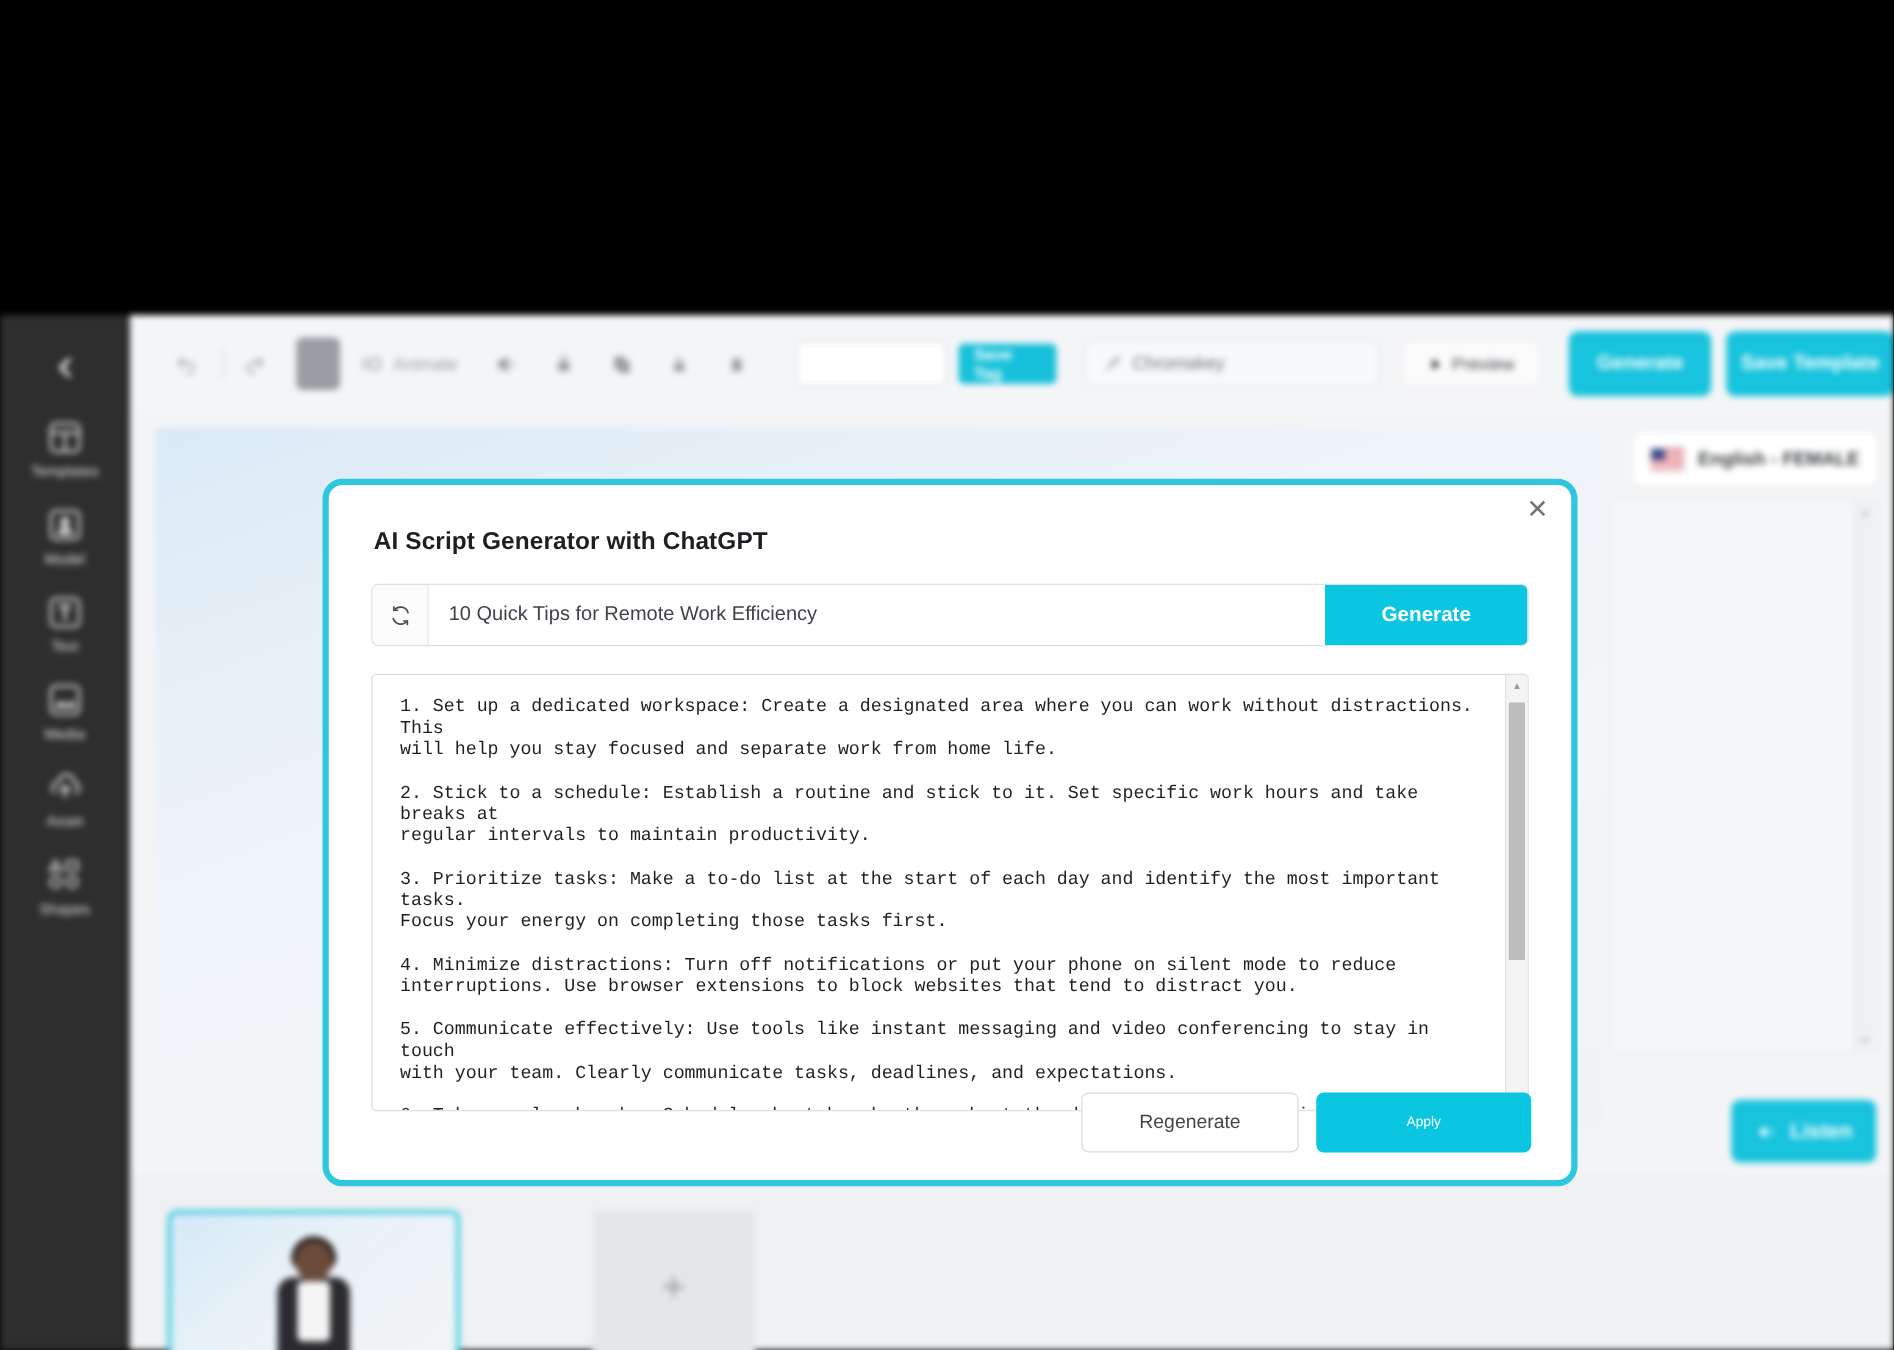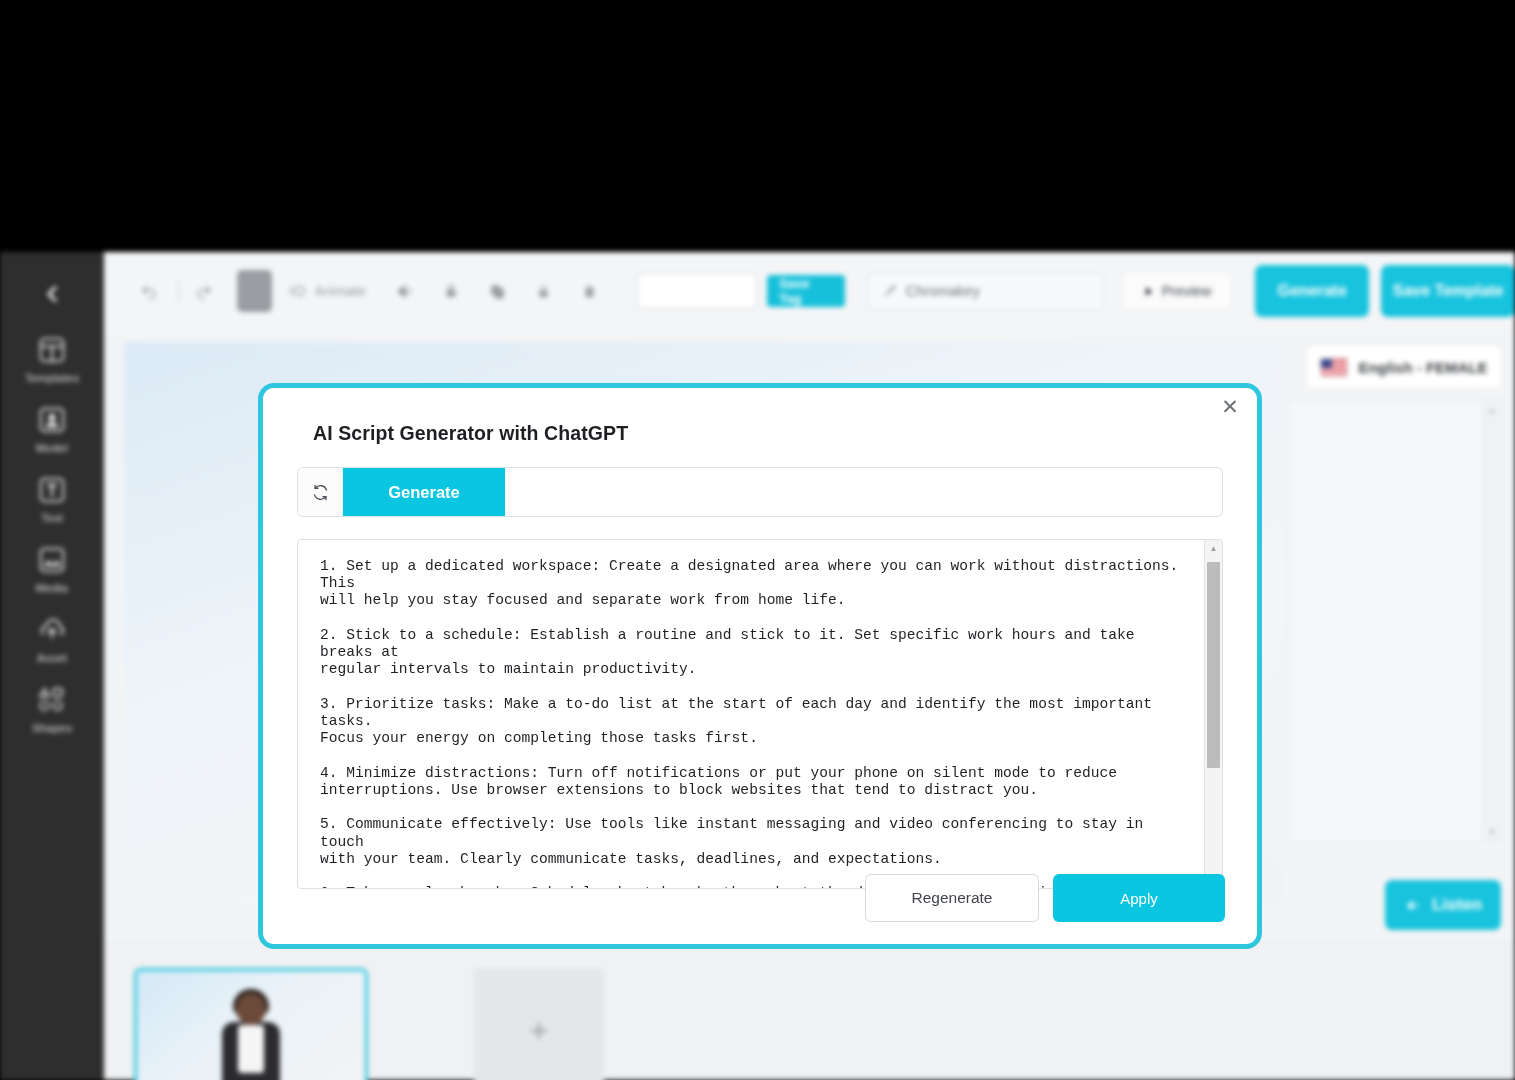--- a/index.html
+++ b/index.html
@@ -320,21 +320,21 @@
     right: 14px; top: 6px;
     width: 26px; height: 26px;
     display: flex; align-items: center; justify-content: center;
     color: #6f7378; font-size: 21px; font-weight: 300;
     cursor: pointer;
   }
   .modal-title {
     font-size: 19.5px;
     font-weight: 700;
     color: #1d1f23;
-    margin: 6px 0 22px 16px;
+    margin: 6px 0 22px 2px;
     letter-spacing: .1px;
   }
   .prompt-row {
     display: flex;
     align-items: stretch;
     height: 48px;
     border: 1px solid #dcdfe3;
     border-radius: 6px;
     overflow: hidden;
     background: #fff;
@@ -426,21 +426,21 @@
     font-size: 15.5px;
     font-family: "Liberation Sans", sans-serif;
     cursor: pointer;
   }
   .btn-apply {
     width: 172px; height: 48px;
     background: #0ac6e0;
     border: none;
     border-radius: 6px;
     color: #ffffff;
-    font-size: 15px;
+    font-size: 11px;
     font-family: "Liberation Sans", sans-serif;
     cursor: pointer;
   }
 </style>
 </head>
 <body>
 
 <div class="screen">
 
 
@@ -636,20 +636,21 @@
 
       <div class="prompt-row">
         <div class="refresh-btn">
           <svg width="19" height="19" viewBox="0 0 24 24" fill="none" stroke="#4b4f55" stroke-width="1.7" stroke-linecap="round">
             <path d="M19.5 9A8 8 0 005.5 6.5"></path>
               <path d="M4.5 15A8 8 0 0018.5 17.5"></path>
             <path d="M5.2 3v3.6h3.6"></path>
               <path d="M18.8 21v-3.6h-3.6"></path>
           </svg>
         </div>
+        <input class="prompt-input" value="10 Quick Tips for Remote Work Efficiency" style="">
         <button class="gen-btn">Generate</button>
       </div>
 
       <div class="script-box">
         <div class="script-text">1. Set up a dedicated workspace: Create a designated area where you can work without distractions. This
 will help you stay focused and separate work from home life.
 
 2. Stick to a schedule: Establish a routine and stick to it. Set specific work hours and take breaks at
 regular intervals to maintain productivity.
 

